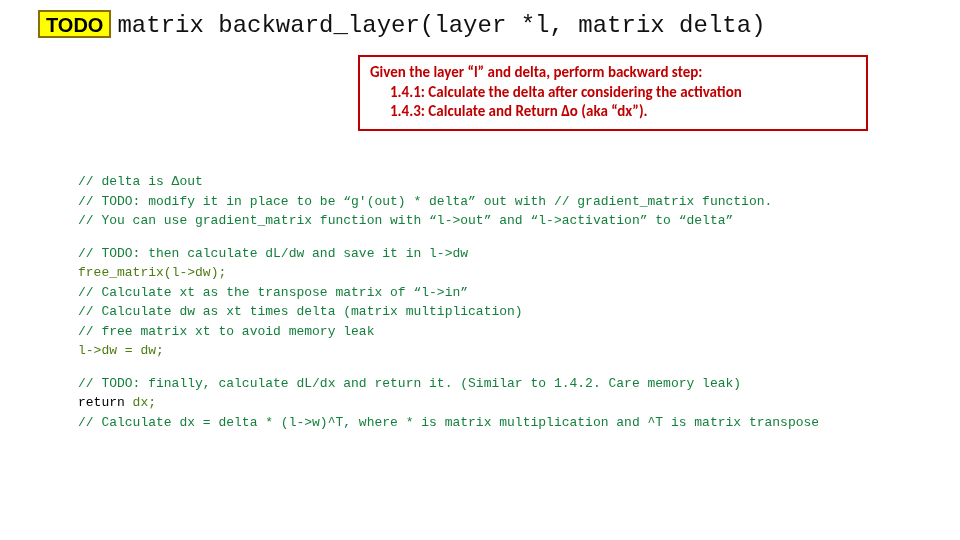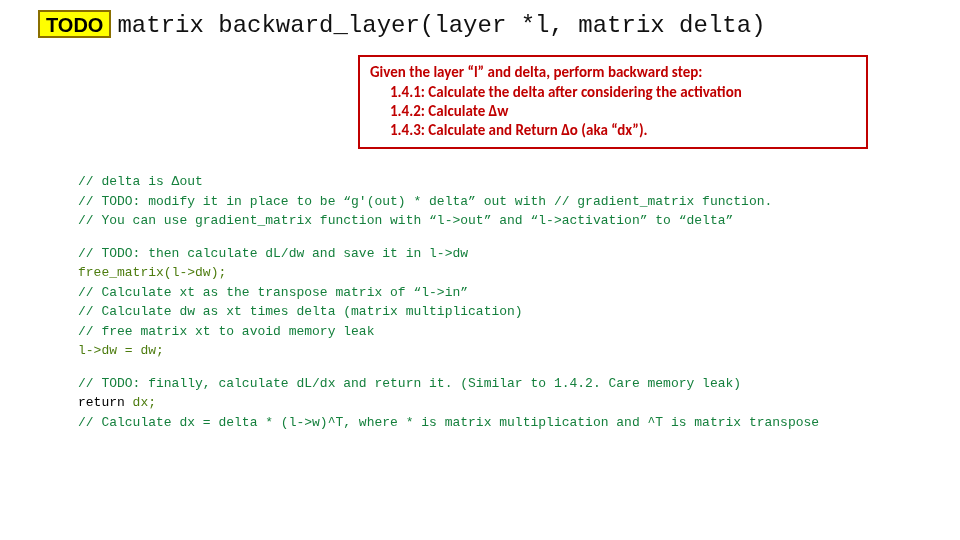--- a/index.html
+++ b/index.html
@@ -76,21 +76,20 @@
 </head>
 <body>
 
 <div class="title-row">
   <span class="todo-badge">TODO</span><span>matrix backward_layer(layer *l, matrix delta)</span>
 </div>
 
 <div class="instruction-box">
   <div class="instr-head">Given the layer “l” and delta, perform backward step:</div>
   <div class="instr-item">1.4.1: Calculate the delta after considering the activation</div>
-  <div class="instr-item">1.4.2: Calculate Δw</div>
   <div class="instr-item">1.4.3: Calculate and Return Δo (aka “dx”).</div>
 </div>
 
 <div class="code-area">
   <div class="code-line"><span class="c-comment">// delta is Δout</span></div>
   <div class="code-line"><span class="c-comment">// TODO: modify it in place to be “g'(out) * delta” out with // gradient_matrix function.</span></div>
   <div class="code-line"><span class="c-comment">// You can use gradient_matrix function with “l-&gt;out” and “l-&gt;activation” to “delta”</span></div>
   <div class="gap"></div>
   <div class="code-line"><span class="c-comment">// TODO: then calculate dL/dw and save it in l-&gt;dw</span></div>
   <div class="code-line"><span class="c-black">free_matrix</span><span class="c-black">(l-&gt;dw);</span></div>

